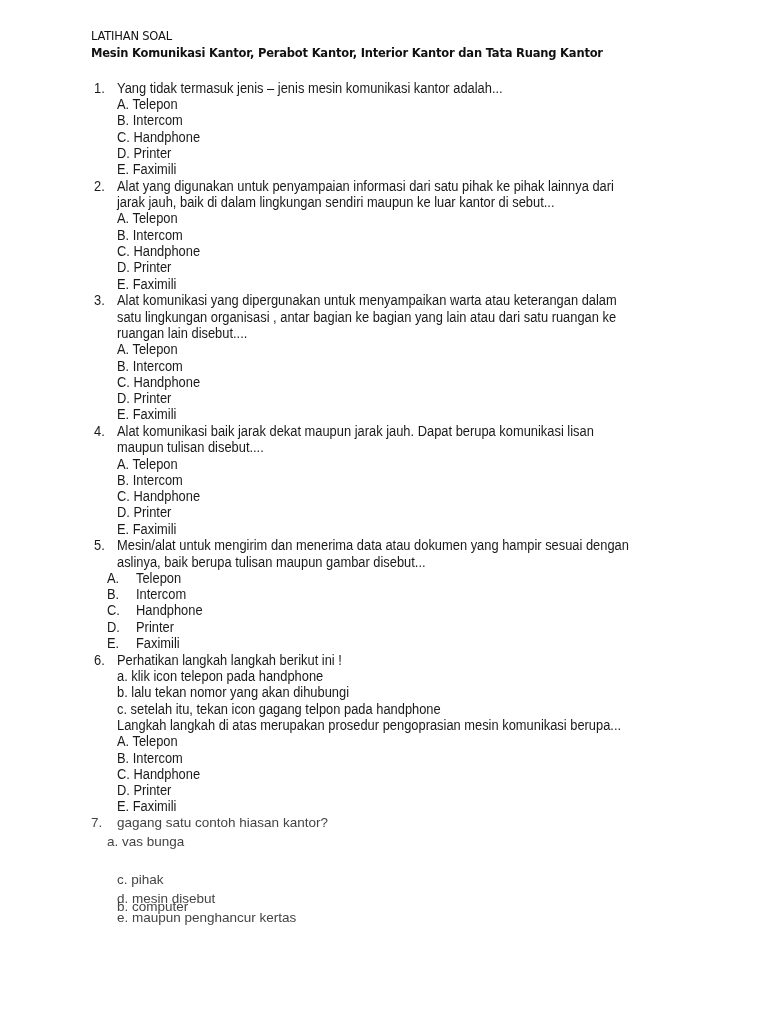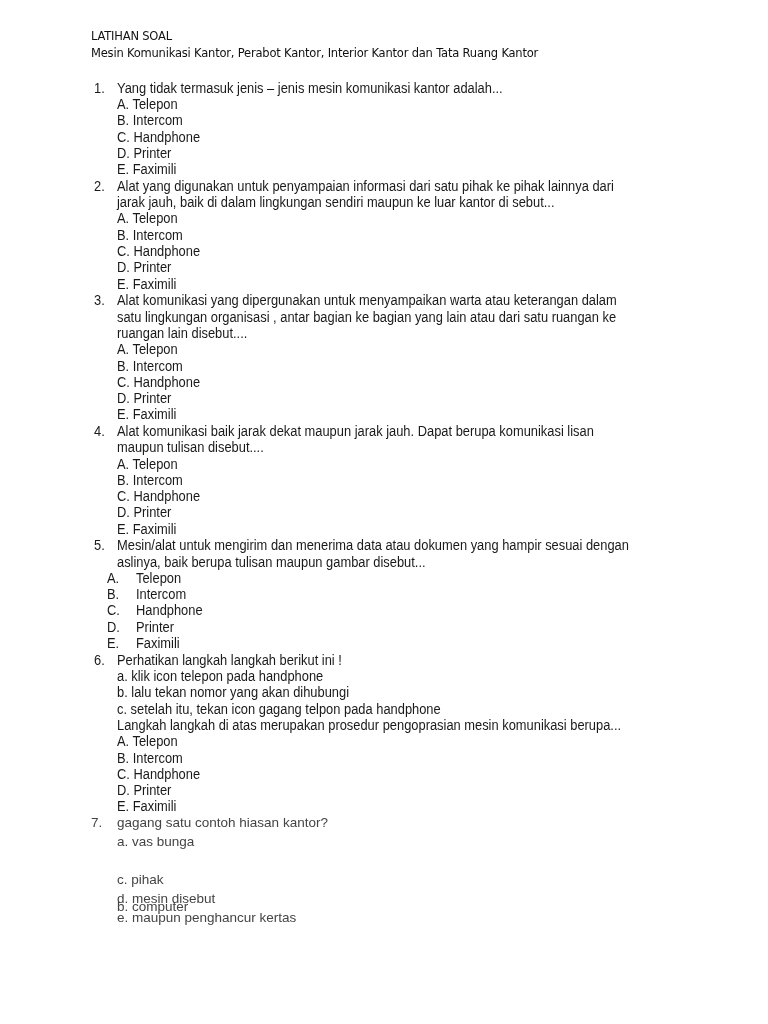--- a/index.html
+++ b/index.html
@@ -1,20 +1,20 @@
 <!DOCTYPE html>
 <html><head>
 <meta charset="utf-8">
 <style>
   html, body { margin: 0; padding: 0; background: #ffffff; }
   body { width: 768px; height: 1024px; position: relative; overflow: hidden; }
   .page { position: absolute; left: 0; top: 0; width: 768px; height: 1024px; background: #fff; }
   .hdr { position: absolute; left: 91px; font-family: "DejaVu Sans", sans-serif; font-size: 11.5px; color: #111; letter-spacing: -0.2px; white-space: nowrap; }
   .hdr-title { top: 29px; }
-  .hdr-sub { top: 46px; }
+  .hdr-sub { top: 46px; font-weight: bold; }
   .line { position: absolute; font-family: "Liberation Sans", sans-serif; font-size: 14px; color: #1a1a1a; white-space: nowrap; line-height: 16px; transform: scaleX(0.92); transform-origin: left top; }
   .num { position: absolute; font-family: "Liberation Sans", sans-serif; font-size: 14px; color: #1a1a1a; line-height: 16px; transform: scaleX(0.92); transform-origin: left top; }
   .q7 { color: #444; transform: none; font-size: 13.5px; }
 </style>
 </head>
 <body>
 
 <div class="page">
 
   <div class="hdr hdr-title">LATIHAN SOAL</div>
@@ -90,20 +90,20 @@
     <div class="line" style="left:117px; top:733px;">A. Telepon</div>
     <div class="line" style="left:117px; top:750px;">B. Intercom</div>
     <div class="line" style="left:117px; top:766px;">C. Handphone</div>
     <div class="line" style="left:117px; top:782px;">D. Printer</div>
     <div class="line" style="left:117px; top:798px;">E. Faximili</div>
   </div>
 
   <div>
     <div class="num q7" style="left:91px; top:815px;">7.</div>
     <div class="line q7" style="left:117px; top:815px;">gagang satu contoh hiasan kantor?</div>
-    <div class="line q7" style="left:117px; top:834px;">a. vas bunga</div>
+    <div class="line q7" style="left:107px; top:834px;">a. vas bunga</div>
     <div class="line q7" style="left:117px; top:899px;">b. computer</div>
     <div class="line q7" style="left:117px; top:872px;">c. pihak</div>
     <div class="line q7" style="left:117px; top:891px;">d. mesin disebut</div>
     <div class="line q7" style="left:117px; top:910px;">e. maupun penghancur kertas</div>
   </div>
 
 </div>
 
 </body></html>

